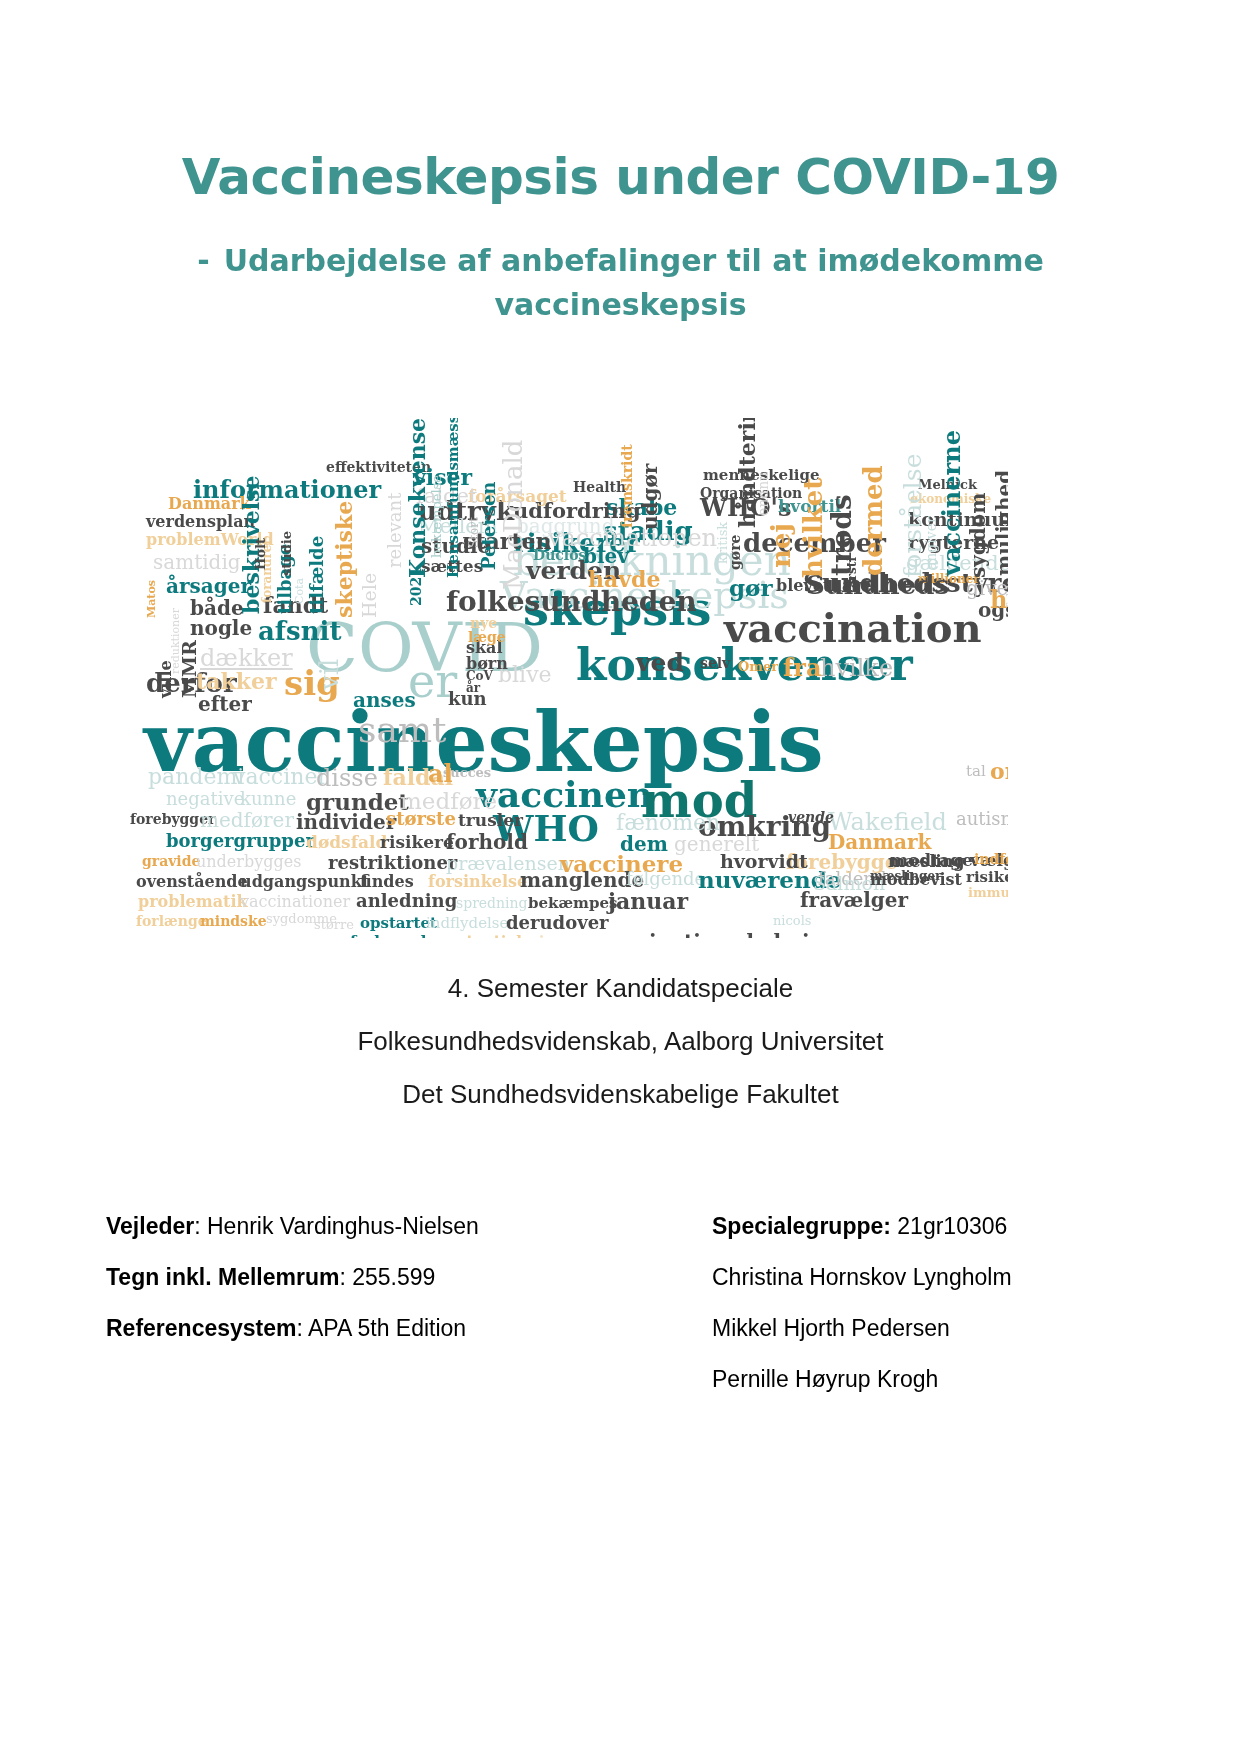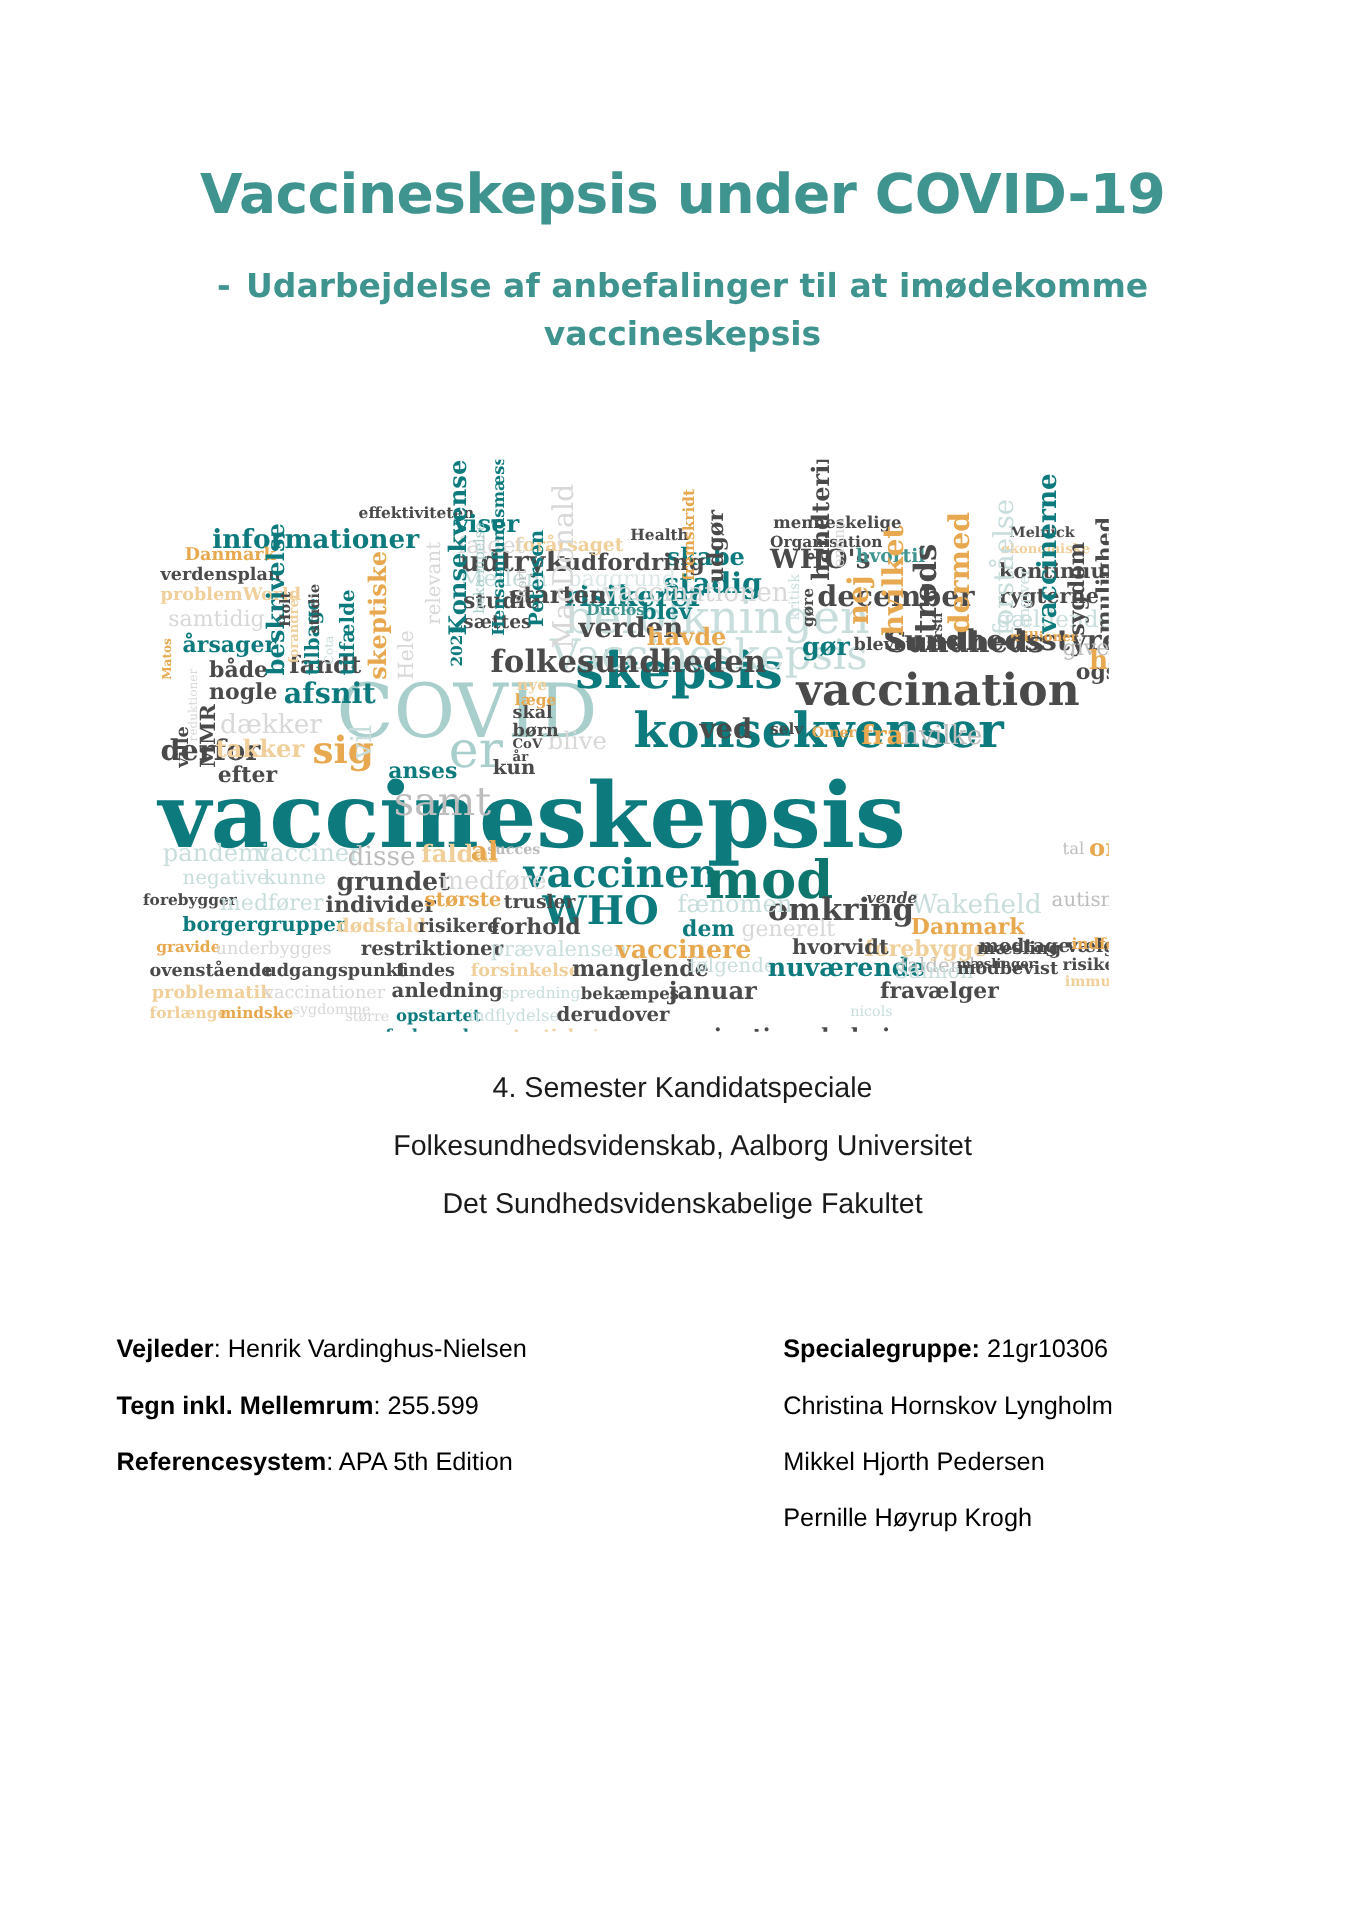--- a/index.html
+++ b/index.html
@@ -182,21 +182,21 @@
       <span class="wc-word" style="left: 445px; top: 62px; font-size: 14px; color: rgb(74, 74, 74); font-weight: bold;">Health</span>
       <span class="wc-word" style="left: 18px; top: 96px; font-size: 16px; color: rgb(74, 74, 74); font-weight: bold;">verdensplan</span>
       <span class="wc-word" style="left: 40px; top: 78px; font-size: 16px; color: rgb(232, 168, 79); font-weight: bold;">Danmark</span>
       <span class="wc-word" style="left: 18px; top: 114px; font-size: 16px; color: rgb(240, 207, 154); font-weight: bold;">problemWorld</span>
       <span class="wc-word" style="left: 25px; top: 134px; font-size: 20px; color: rgb(216, 216, 216); font-weight: normal;">samtidig</span>
       <span class="wc-word" style="left: 38px; top: 158px; font-size: 20px; color: rgb(13, 122, 125); font-weight: bold;">årsager</span>
       <span class="wc-word" style="left: 62px; top: 180px; font-size: 20px; color: rgb(74, 74, 74); font-weight: bold;">både</span>
       <span class="wc-word" style="left: 62px; top: 200px; font-size: 20px; color: rgb(74, 74, 74); font-weight: bold;">nogle</span>
       <span class="wc-word" style="left: 130px; top: 200px; font-size: 26px; color: rgb(13, 122, 125); font-weight: bold;">afsnit</span>
       <span class="wc-word" style="left: 135px; top: 176px; font-size: 22px; color: rgb(74, 74, 74); font-weight: bold;">fandt</span>
-      <span class="wc-word" style="left: 72px; top: 228px; font-size: 24px; color: rgb(216, 216, 216); font-weight: normal;">dækker</span>
+      <span class="wc-word" style="left: 72px; top: 228px; font-size: 24px; color: rgb(216, 216, 216); font-weight: normal; text-decoration: underline;">dækker</span>
       <span class="wc-word" style="left: 68px; top: 252px; font-size: 22px; color: rgb(240, 207, 154); font-weight: bold;">takker</span>
       <span class="wc-word" style="left: 70px; top: 276px; font-size: 20px; color: rgb(74, 74, 74); font-weight: bold;">efter</span>
       <span class="wc-word" style="left: 225px; top: 272px; font-size: 20px; color: rgb(13, 122, 125); font-weight: bold;">anses</span>
       <span class="wc-word" style="left: 320px; top: 272px; font-size: 18px; color: rgb(74, 74, 74); font-weight: bold;">kun</span>
       <span class="wc-word" style="left: 790px; top: 60px; font-size: 13px; color: rgb(74, 74, 74); font-weight: bold;">Melnick</span>
       <span class="wc-word" style="left: 780px; top: 92px; font-size: 19px; color: rgb(74, 74, 74); font-weight: bold;">kontinuum</span>
       <span class="wc-word" style="left: 780px; top: 115px; font-size: 19px; color: rgb(74, 74, 74); font-weight: bold;">rygterne</span>
       <span class="wc-word" style="left: 778px; top: 135px; font-size: 21px; color: rgb(200, 222, 221); font-weight: normal;">gældende</span>
       <span class="wc-word" style="left: 850px; top: 182px; font-size: 20px; color: rgb(74, 74, 74); font-weight: bold;">også</span>
       <span class="wc-word" style="left: 838px; top: 160px; font-size: 20px; color: rgb(189, 189, 189); font-weight: normal;">give</span>

